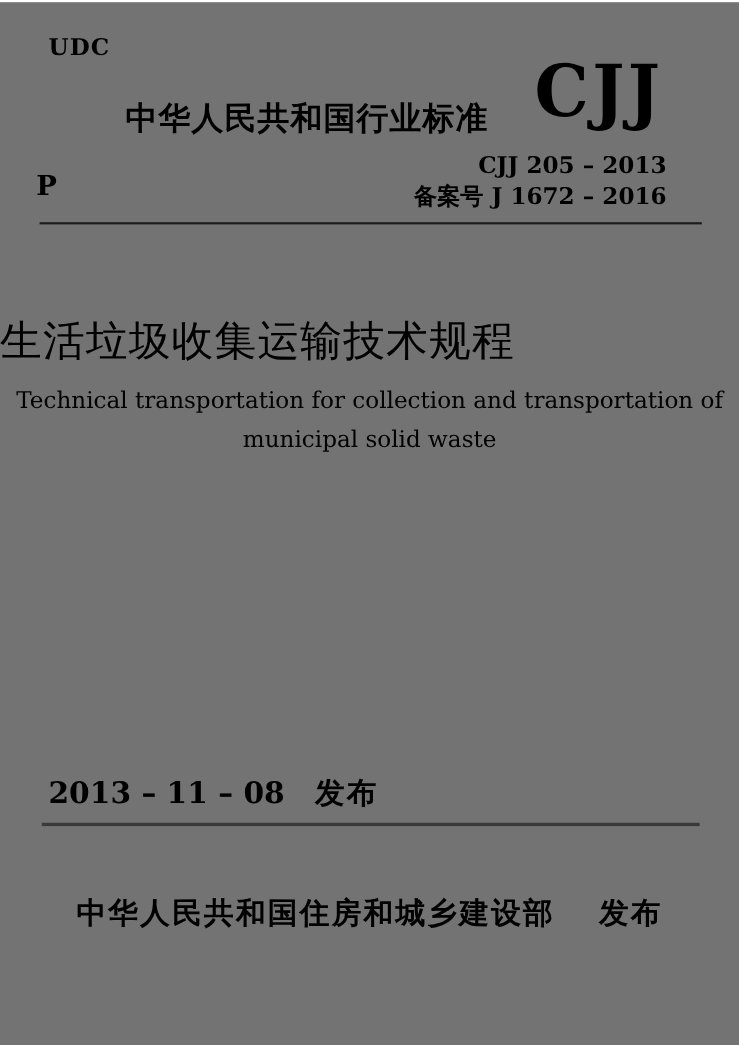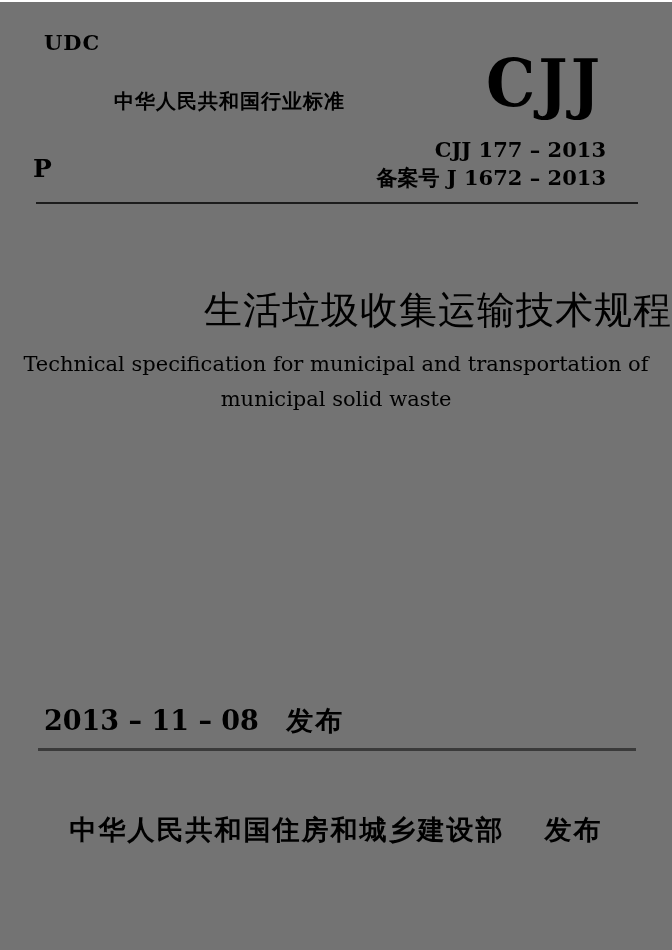--- a/index.html
+++ b/index.html
@@ -25,21 +25,21 @@
     top: 28px;
     font-size: 21px;
     font-weight: bold;
     font-family: "DejaVu Serif", serif;
     letter-spacing: 1px;
   }
   .standard-type {
     position: absolute;
     left: 114px;
     top: 86px;
-    font-size: 20px;
+    font-size: 29px;
     font-weight: bold;
     font-family: "DejaVu Sans", sans-serif;
     letter-spacing: 1px;
     white-space: nowrap;
   }
   .cjj-logo {
     position: absolute;
     left: 486px;
     top: 46px;
     font-size: 62px;
@@ -84,21 +84,21 @@
     height: 2px;
     background: #1c1c1c;
   }
 
   
   .title-cn {
     position: absolute;
     left: 0;
     right: 0;
     top: 283px;
-    text-align: right;
+    text-align: left;
     font-size: 38px;
     letter-spacing: 1px;
     font-family: Liberation Serif, serif;
     white-space: nowrap;
   }
   .title-en-1 {
     position: absolute;
     left: 0;
     right: 0;
     top: 350px;
@@ -164,27 +164,27 @@
   }
 </style>
 </head>
 <body>
 
 <div class="page">
 
   <div class="udc">UDC</div>
   <div class="standard-type">中华人民共和国行业标准</div>
   <div class="cjj-logo">CJJ</div>
-  <div class="standard-number">CJJ 177 – 2013</div>
-  <div class="record-number">备案号 J 1672 – 2013</div>
+  <div class="standard-number">CJJ 205 – 2013</div>
+  <div class="record-number">备案号 J 1672 – 2016</div>
   <div class="class-code">P</div>
   <div class="rule-top"></div>
 
   <div class="title-cn">生活垃圾收集运输技术规程</div>
-  <div class="title-en-1">Technical specification for municipal and transportation of</div>
+  <div class="title-en-1">Technical transportation for collection and transportation of</div>
   <div class="title-en-2">municipal solid waste</div>
 
   <div class="dates-row">
     <div>
       <span class="date-value">2013 – 11 – 08</span>
       <span class="date-label">发布</span>
     </div>
   </div>
 
   <div class="rule-bottom"></div>

